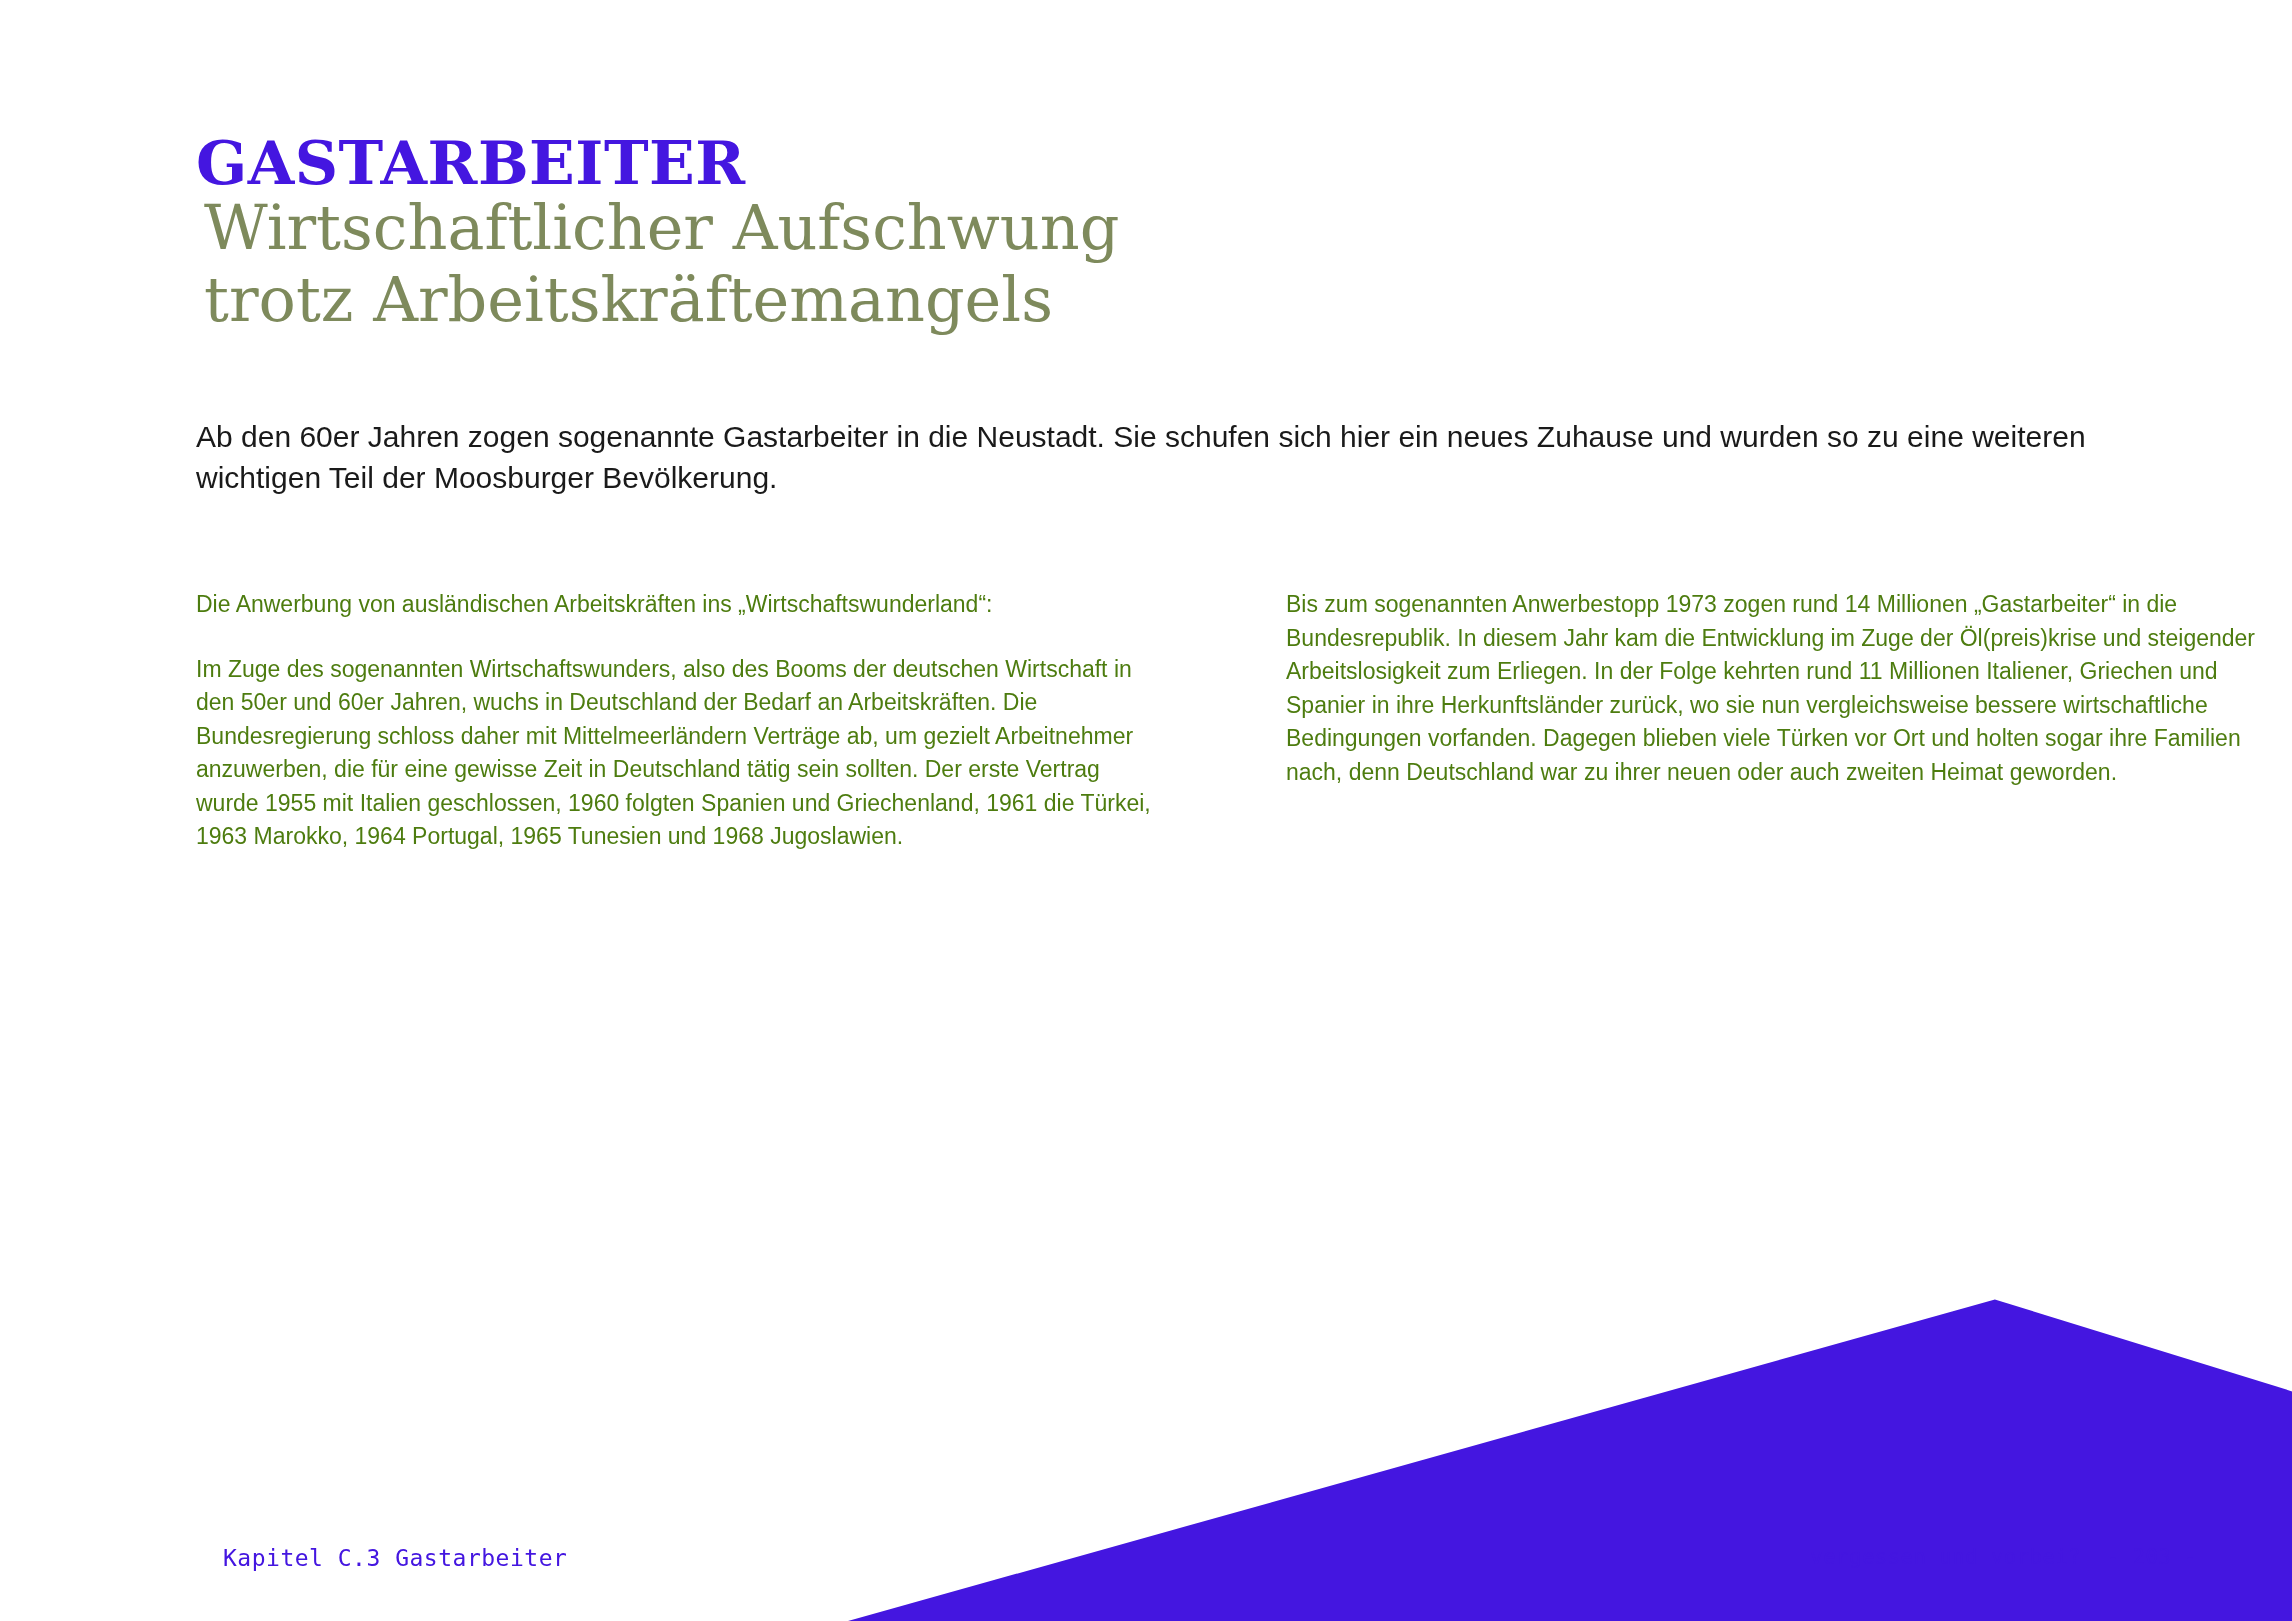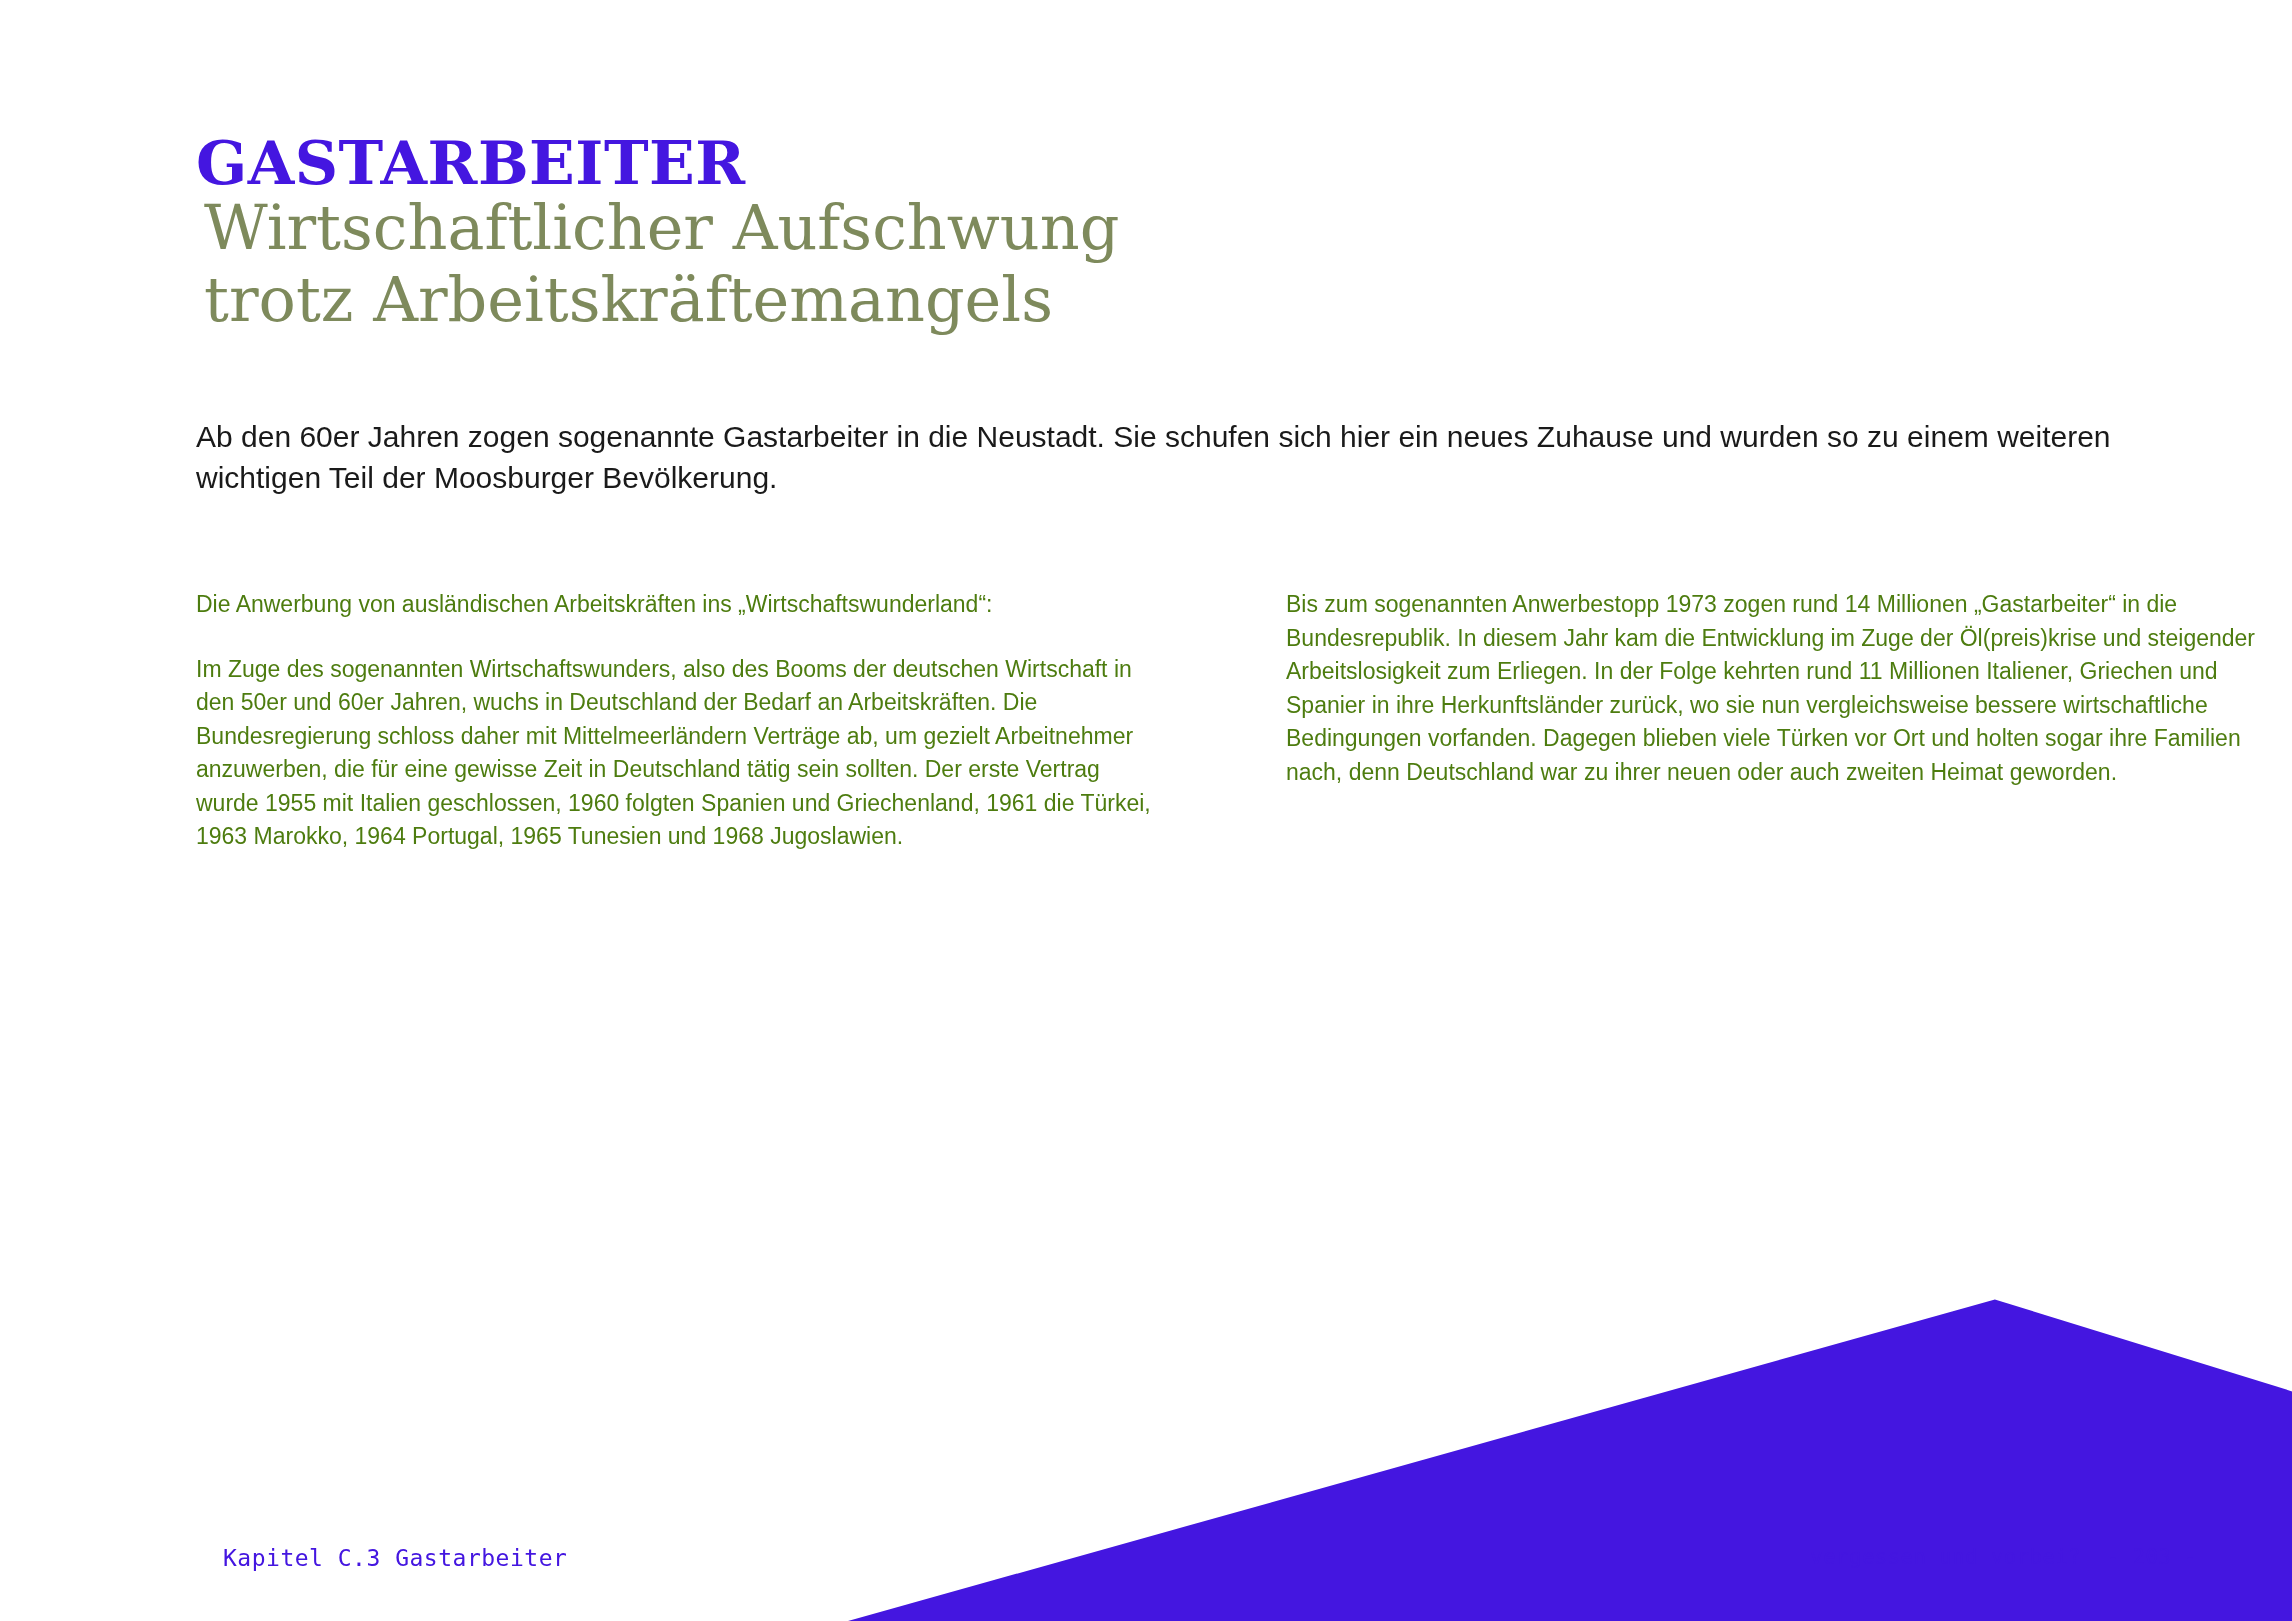--- a/index.html
+++ b/index.html
@@ -125,21 +125,21 @@
 <div class="page">
 
 
   <div class="kicker">GASTARBEITER</div>
 
   <div class="title">
     <span class="l1">Wirtschaftlicher Aufschwung</span>
     <span class="l2">trotz Arbeitskräftemangels</span>
   </div>
 
-  <div class="standfirst">Ab den 60er Jahren zogen sogenannte Gastarbeiter in die Neustadt. Sie schufen sich hier ein neues Zuhause und wurden so zu einem weiteren wichtigen Teil der Moosburger Bevölkerung.</div>
+  <div class="standfirst">Ab den 60er Jahren zogen sogenannte Gastarbeiter in die Neustadt. Sie schufen sich hier ein neues Zuhause und wurden so zu eine weiteren wichtigen Teil der Moosburger Bevölkerung.</div>
 
   <div class="col col-left">
     <p>Die Anwerbung von ausländischen Arbeitskräften ins „Wirtschaftswunderland“:</p>
     <p>Im Zuge des sogenannten Wirtschaftswunders, also des Booms der deutschen Wirtschaft in den 50er und 60er Jahren, wuchs in Deutschland der Bedarf an Arbeitskräften. Die Bundesregierung schloss daher mit Mittelmeerländern Verträge ab, um gezielt Arbeitnehmer anzuwerben, die für eine gewisse Zeit in Deutschland tätig sein sollten. Der erste Vertrag wurde 1955 mit Italien geschlossen, 1960 folgten Spanien und Griechenland, 1961 die Türkei, 1963 Marokko, 1964 Portugal, 1965 Tunesien und 1968 Jugoslawien.</p>
   </div>
 
   <div class="col col-right">
     <p>Bis zum sogenannten Anwerbestopp 1973 zogen rund 14 Millionen „Gastarbeiter“ in die Bundesrepublik. In diesem Jahr kam die Entwicklung im Zuge der Öl(preis)krise und steigender Arbeitslosigkeit zum Erliegen. In der Folge kehrten rund 11 Millionen Italiener, Griechen und Spanier in ihre Herkunftsländer zurück, wo sie nun vergleichsweise bessere wirtschaftliche Bedingungen vorfanden. Dagegen blieben viele Türken vor Ort und holten sogar ihre Familien nach, denn Deutschland war zu ihrer neuen oder auch zweiten Heimat geworden.</p>
   </div>
 

